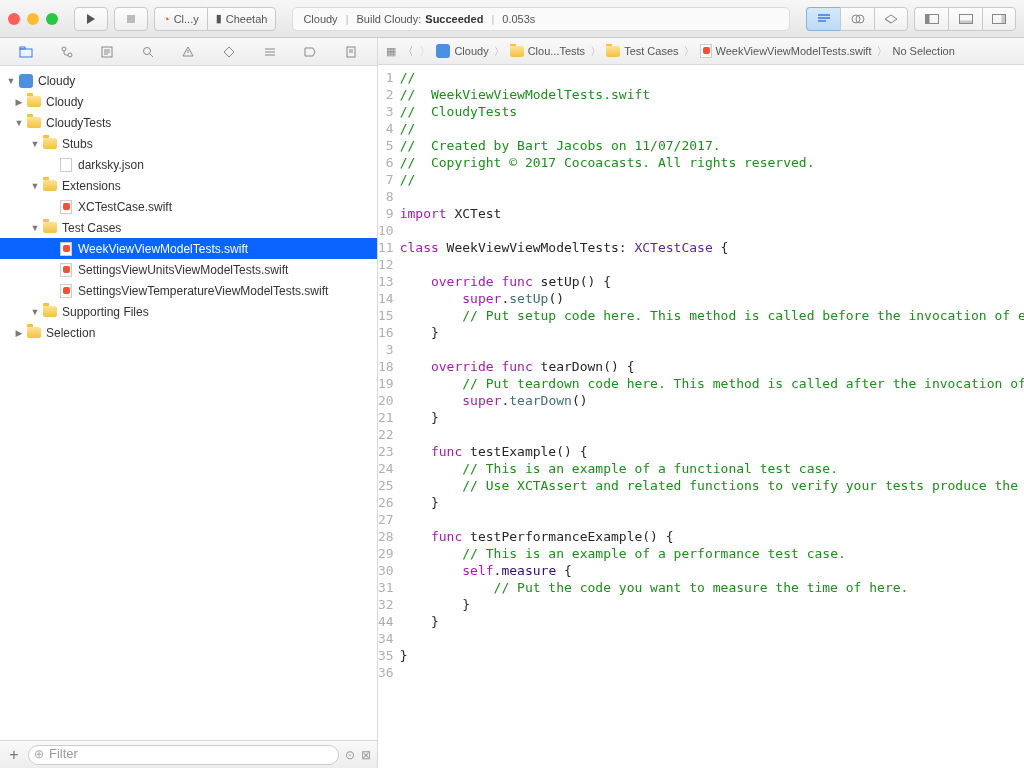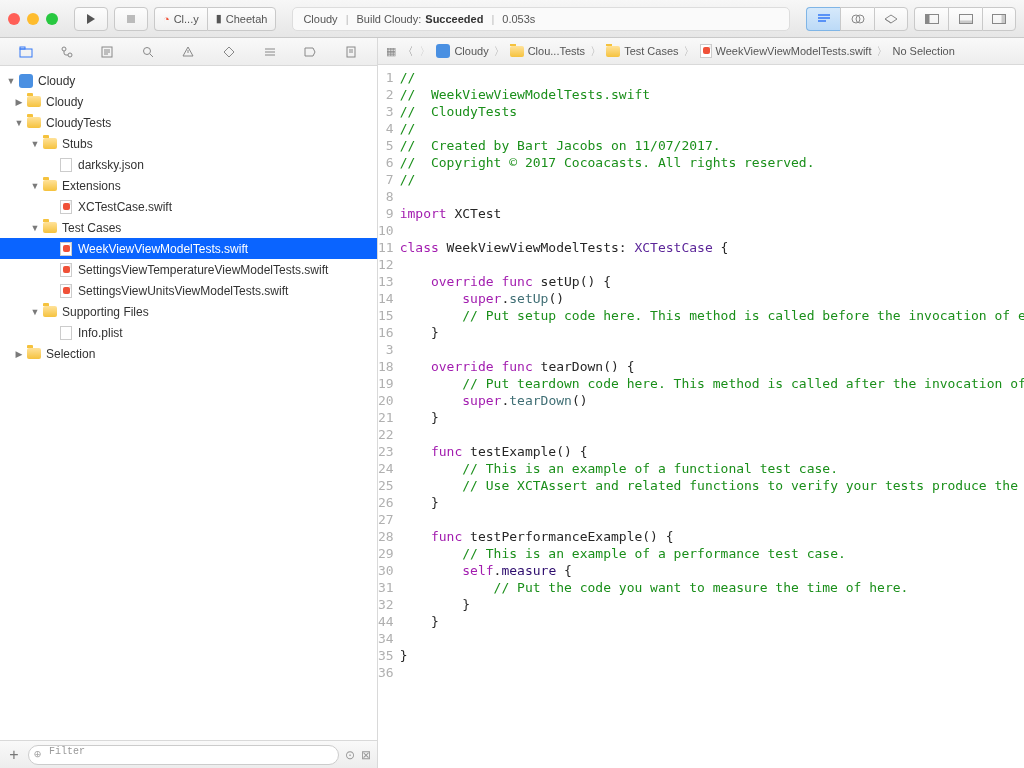--- a/index.html
+++ b/index.html
@@ -106,21 +106,21 @@
 .pad3 { padding-left: 46px; }
 .sidebar-footer {
   height: 28px;
   border-top: 1px solid #d9d9d9;
   background:linear-gradient(#f9f9f9,#ededed);
   display:flex;
   align-items:center;
   padding: 0 6px;
   gap:6px;
 }
-.filter-box { flex:1; height:20px; border:1px solid #ccc; border-radius:10px; padding:0 20px; font-size:10px; color:#999; position:relative; background:#fff;font-family:Liberation Mono, monospace;}
+.filter-box { flex:1; height:20px; border:1px solid #ccc; border-radius:10px; padding:0 20px; font-size:13px; color:#999; position:relative; background:#fff;}
 .filter-box:before { content:"⊕"; position:absolute; left:5px; top:1px; color:#aaa; font-size:12px;}
 
 .editor { flex:1; display:flex; flex-direction:column; background:#fff; min-width:0;}
 .jumpbar {
   height: 27px;
   background: linear-gradient(#f9f9f9,#ededed);
   border-bottom:1px solid #d9d9d9;
   display:flex;
   align-items:center;
   padding: 0 8px;
@@ -343,42 +343,35 @@
           <span class="ficon">
             <span class="swiftfile"></span>
           </span>
           <span>WeekViewViewModelTests.swift</span>
         </div>
         <div class="tree-row pad3">
           <span class="disc"></span>
           <span class="ficon">
             <span class="swiftfile"></span>
           </span>
-          <span>SettingsViewTemperatureViewModelTests.swift</span>
+          <span>SettingsViewUnitsViewModelTests.swift</span>
         </div>
         <div class="tree-row pad3">
           <span class="disc"></span>
           <span class="ficon">
             <span class="swiftfile"></span>
           </span>
-          <span>SettingsViewUnitsViewModelTests.swift</span>
+          <span>SettingsViewTemperatureViewModelTests.swift</span>
         </div>
         <div class="tree-row pad2">
           <span class="disc">▼</span>
           <span class="ficon">
             <span class="folder"></span>
           </span>
           <span>Supporting Files</span>
-        </div>
-        <div class="tree-row pad3">
-          <span class="disc"></span>
-          <span class="ficon">
-            <span class="plistfile"></span>
-          </span>
-          <span>Info.plist</span>
         </div>
         <div class="tree-row pad1">
           <span class="disc">▶</span>
           <span class="ficon">
             <span class="folder"></span>
           </span>
           <span>Selection</span>
         </div>
       </div>
     <div class="sidebar-footer">

